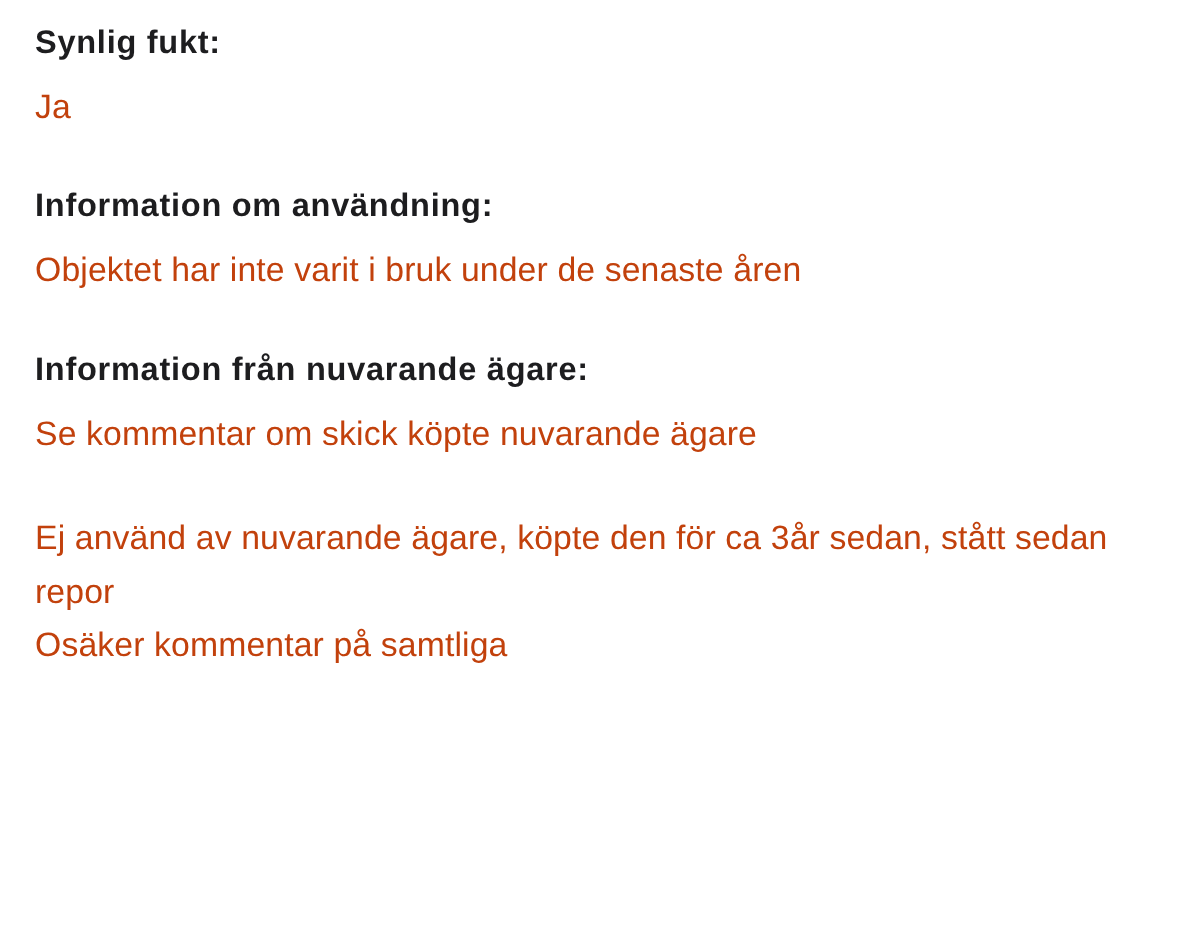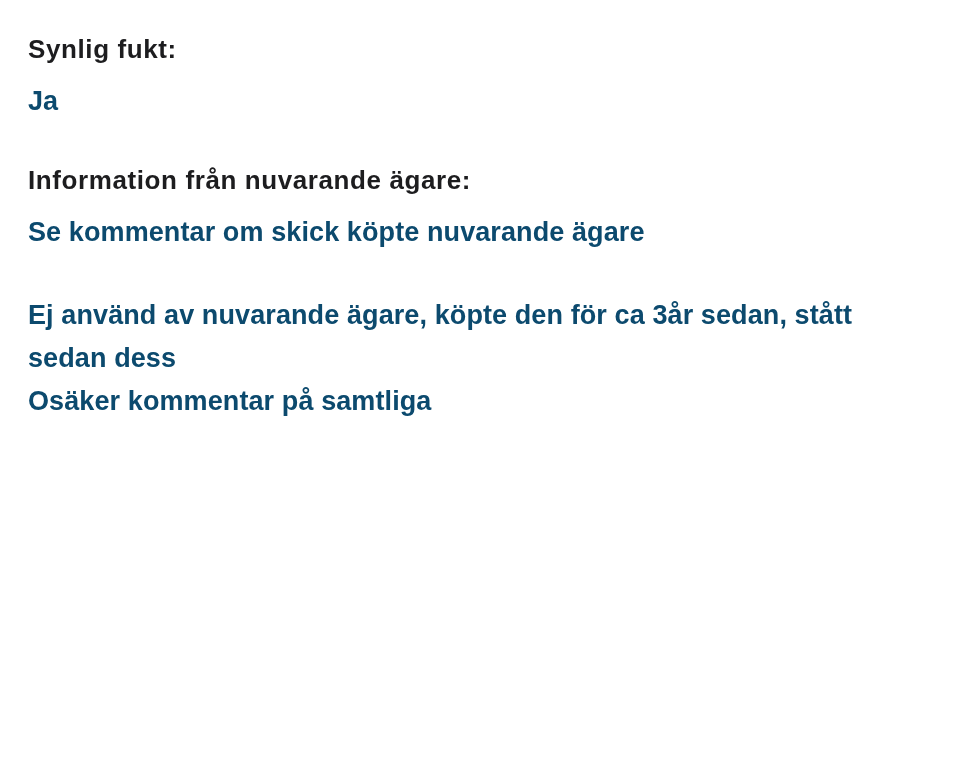--- a/index.html
+++ b/index.html
@@ -9,64 +9,70 @@
   }
   body {
     width: 960px;
     height: 759px;
     overflow: hidden;
     font-family: "Liberation Sans", "DejaVu Sans", sans-serif;
     color: #1d1d1f;
     box-sizing: border-box;
   }
   .details {
-    padding: 32px 28px 0 28px;
+    padding: 16px 28px 0 28px;
     max-width: 904px;
   }
   .section {
     margin: 0 0 40px 0;
   }
   .label {
     font-size: 26px;
     font-weight: 700;
     letter-spacing: 0.6px;
     line-height: 34px;
     margin: 0 0 14px 0;
     color: #1d1d1f;
   }
   .value {
     font-size: 27px;
-    font-weight: 700;
+    font-weight: 400;
     letter-spacing: 0.1px;
     line-height: 43px;
     margin: 0;
-    color: #0c4a6e;
+    color: #c2410c;
   }
 </style>
 </head>
 <body>
 
 <div class="details">
   <div class="section">
     <h3 class="label">Synlig fukt:</h3>
     <div>
         <p class="value">Ja</p>
       </div>
   </div>
 
+  <div class="section">
+    <h3 class="label">Information om användning:</h3>
+    <div>
+        <p class="value">Objektet har inte varit i bruk under de senaste åren</p>
+      </div>
+  </div>
 
   <div class="section">
     <h3 class="label">Information från nuvarande ägare:</h3>
     <div>
         <p class="value">Se kommentar om skick köpte nuvarande ägare</p>
       </div>
   </div>
 
   <div class="section">
     <div>
-        <p class="value">Ej använd av nuvarande ägare, köpte den för ca 3år sedan, stått sedan dess</p>
+        <p class="value">Ej använd av nuvarande ägare, köpte den för ca 3år sedan, stått sedan repor</p>
         <p class="value">Osäker kommentar på samtliga</p>
       </div>
   </div>
 
   <div class="section">
   </div>
 </div>
 
 </body></html>

